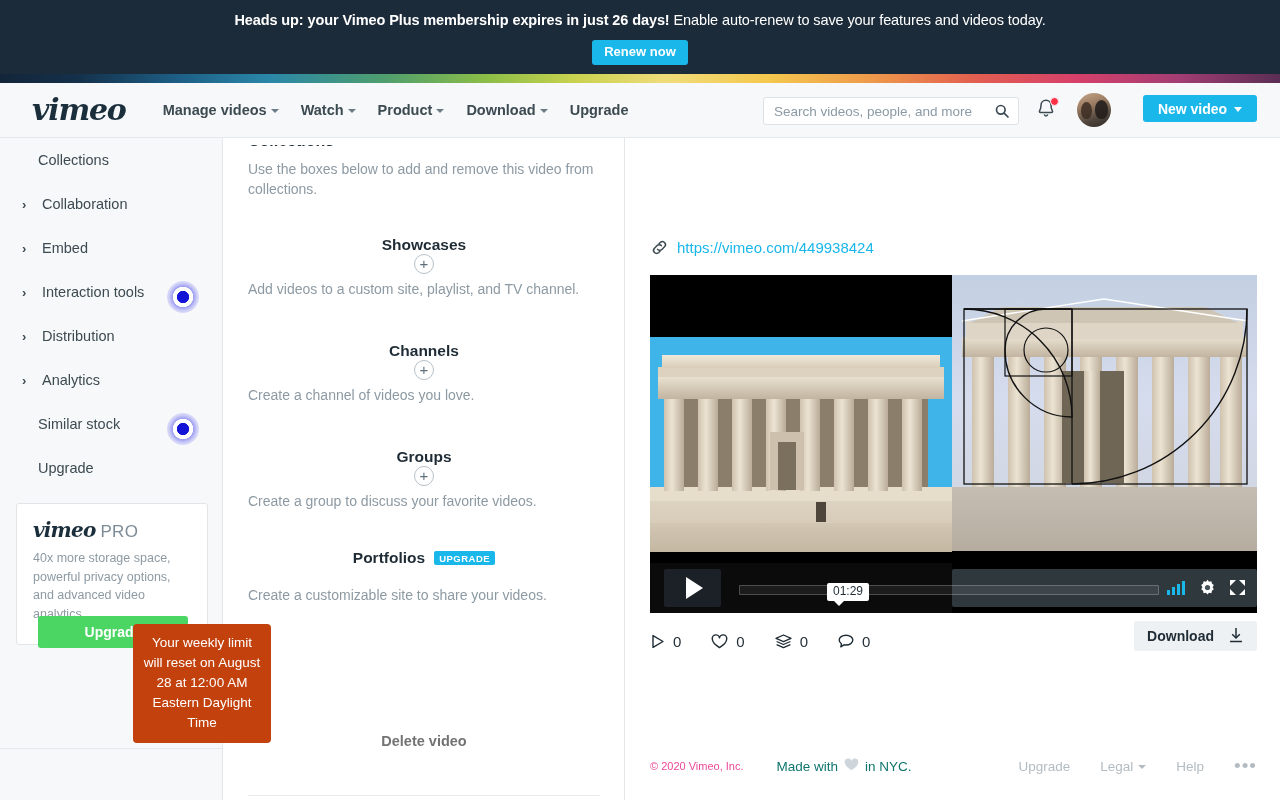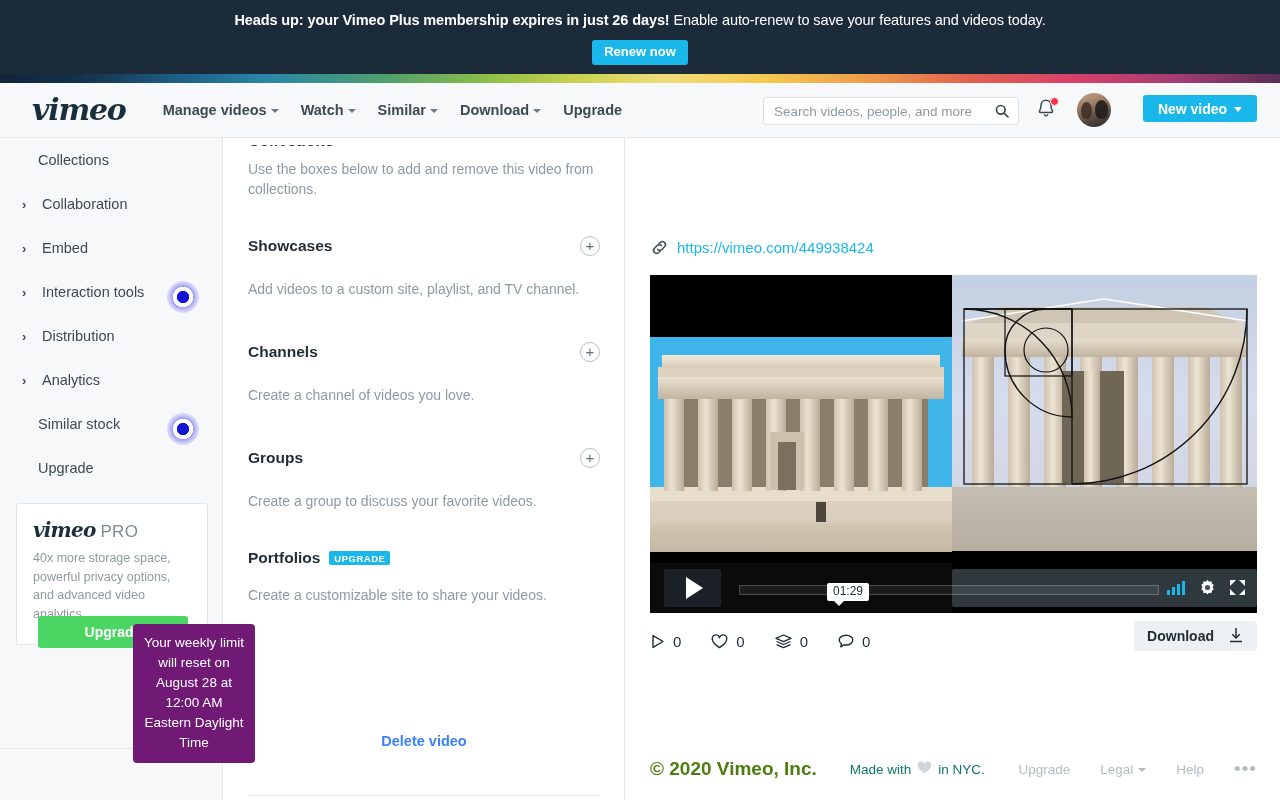--- a/index.html
+++ b/index.html
@@ -140,63 +140,63 @@
     position: absolute; width: 32px; height: 32px; border-radius: 50%;
     background: radial-gradient(circle,
       #1414d6 0%, #1414d6 26%,
       #ffffff 28%, #ffffff 44%,
       rgba(120,120,240,.70) 46%, rgba(150,150,245,.42) 62%,
       rgba(180,180,250,.18) 80%, rgba(200,200,255,0) 100%);
   }
 
   
   .tooltip {
-    position: absolute; left: 133px; top: 624px; width: 122px;
-    background: #701a75; color: #fff; border-radius: 4px;
+    position: absolute; left: 133px; top: 624px; width: 138px;
+    background: #c2410c; color: #fff; border-radius: 4px;
     padding: 9px 8px 10px; font-size: 13.5px; line-height: 1.48;
     text-align: center; z-index: 40;
   }
 
   
   .main-col {
     position: absolute; left: 223px; top: 138px; width: 402px; height: 662px;
     background: #fff; border-right: 1px solid #e5e8eb; overflow: hidden;
   }
   .sec-clip-head {
     position:absolute; left: 25px; top: -6px; font-size: 16px; font-weight: 700;
     color:#1f2c35;
   }
   .clip-mask { position:absolute; left:0; top:0; width:402px; height:7px; background:#fff; z-index:3;}
   .sec-sub {
     position:absolute; left:25px; width:352px;
     font-size: 14px; line-height: 1.45; color: #8d9aa3;
   }
   .sec-row {
     position:absolute; left:25px; width:352px;
-    display:flex; align-items:center; justify-content:space-between;
+    display:flex; align-items:center; justify-content:space-between;flex-direction:column;
   }
   .sec-title { font-size: 15.5px; font-weight: 700; color: #1f2c35; display:flex; align-items:center; gap:9px;}
   .badge-upgrade {
     background:#1ab7ea; color:#fff; font-size:9.5px; font-weight:700;
     letter-spacing:.5px; padding:3px 5px 2px; border-radius:2px; line-height:1;
   }
   .plus-circle {
     width: 20px; height: 20px; border-radius: 50%; border: 1.3px solid #b7c0c7;
     color:#60707b; display:flex; align-items:center; justify-content:center;
     font-size: 15px; line-height: 0; cursor:pointer; padding-bottom:1px;
   }
   .main-hr { position:absolute; left:25px; top:657px; width:352px; height:1px; background:#e8ebee; }
   .replace-btn {
     position:absolute; left:248px; top:688px; width:352px; height:32px;
     background:#3d5566; color:#fff; border:none; border-radius:3px;
     font-family:inherit; font-size:14.5px; font-weight:700; cursor:pointer;
   }
   .delete-btn {
     position:absolute; left:248px; top:733px; width:352px;
-    background:none; border:none; color:#3b82f6;
+    background:none; border:none; color:#737373;
     font-family:inherit; font-size:14.5px; font-weight:700; cursor:pointer; text-align:center;
   }
 
   
   .right-col { position:absolute; left:625px; top:138px; width:655px; height:662px; background:#fff; }
   .link-row { position:absolute; left:26px; top:101px; display:flex; align-items:center; gap:9px; }
   .link-icon { color:#3c4a52; display:flex; }
   .video-link { font-size:15px; color:#1ab7ea; cursor:pointer; }
 
   .player { position:absolute; left:25px; top:137px; width:607px; height:338px; background:#000; overflow:hidden; }
@@ -235,21 +235,21 @@
   .stat-num { font-size:15px; color:#1f2c35; }
   .stat svg { display:block; }
   .download-btn {
     position:absolute; right:0; top:-12px; height:30px;
     background:#eef1f3; border:none; border-radius:3px;
     display:flex; align-items:center; gap:14px; padding:0 13px;
     font-family:inherit; font-size:14px; font-weight:700; color:#1f2c35; cursor:pointer;
   }
 
   .footer { position:absolute; left:25px; top:620px; width:607px; display:flex; align-items:center; }
-  .foot-text { font-size:19px; color:#4d7c0f;font-weight:bold; }
+  .foot-text { font-size:11px; color:#ec4899; }
   .foot-made { margin-left:33px; display:flex; align-items:center; gap:6px; font-size:13.5px; color:#0f766e; }
   .foot-links { margin-left:auto; display:flex; align-items:center; gap:30px; }
   .foot-link { font-size:13.5px; color:#b3bcc2; cursor:pointer; display:flex; align-items:center; gap:5px; }
   .foot-dots { font-size:19px; color:#b3bcc2; letter-spacing:1px; line-height:.5; cursor:pointer; }
 </style>
 </head>
 <body>
 
 <div class="page">
 
@@ -264,21 +264,21 @@
     <div class="nav-links">
       <div class="nav-link">
           <span>Manage videos</span>
           <i class="caret"></i>
         </div>
       <div class="nav-link">
           <span>Watch</span>
           <i class="caret"></i>
         </div>
       <div class="nav-link">
-          <span>Similar</span>
+          <span>Product</span>
           <i class="caret"></i>
         </div>
       <div class="nav-link">
           <span>Download</span>
           <i class="caret"></i>
         </div>
       <div class="nav-link">
           <span>Upgrade</span>
         </div>
     </div>

